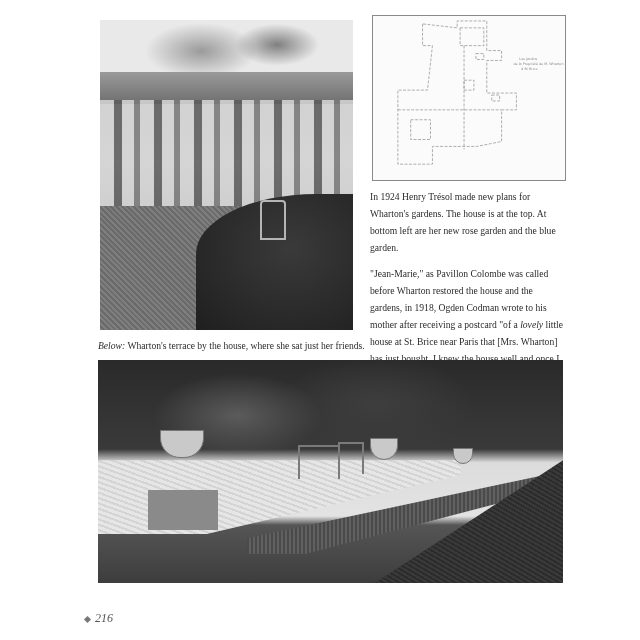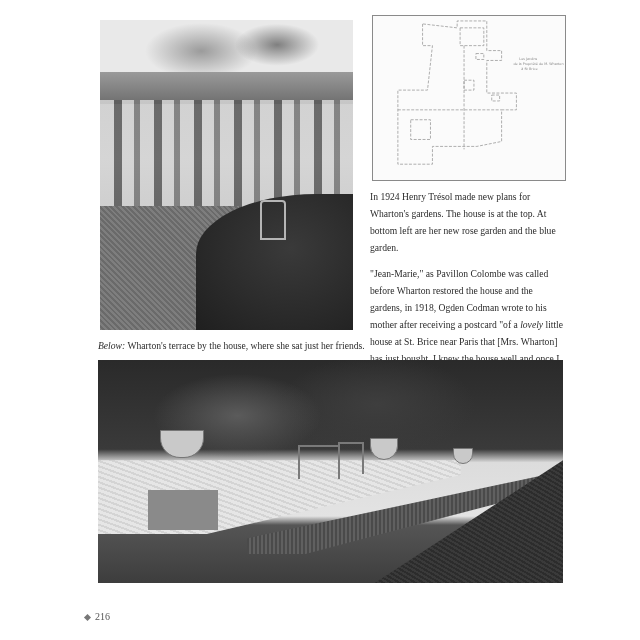--- a/index.html
+++ b/index.html
@@ -48,21 +48,21 @@
   .terrace-hedge { position: absolute; left: 32%; top: 52%; width: 70%; height: 35%;
     background: repeating-linear-gradient(90deg, #4a4a4a 0 2px, #606060 2px 4px);
     clip-path: polygon(90% 0, 100% 0, 100% 10%, 18% 100%, 0 100%, 0 80%); }
   .terrace-lawn { position: absolute; right: 0; bottom: 0; width: 45%; height: 55%;
     background: repeating-linear-gradient(30deg, #3a3a3a 0 2px, #2c2c2c 2px 4px);
     clip-path: polygon(100% 0, 100% 100%, 10% 100%); }
   .urn { position: absolute; background: #c9c9c9; border: 1px solid #777; }
   .pedestal { position: absolute; background: #8a8a8a; }
   .bench { position: absolute; border: 2px solid #7a7a7a; border-bottom: none; }
 
-  .folio { position: absolute; left: 85px; top: 611px; font-size: 10px; color: #555; }
+  .folio { position: absolute; left: 85px; top: 611px; font-size: 12px; font-style: italic; color: #555; }
   .folio .ornament { display: inline-block; width: 5px; height: 5px; background: #777; transform: rotate(45deg); margin-right: 5px; vertical-align: middle; }
 </style>
 </head>
 <body>
 
 <div class="photo-house">
   <div class="house-roof"></div>
   <div class="house-facade"></div>
   <div class="path-light"></div>
   <div class="lawn-dark"></div>

